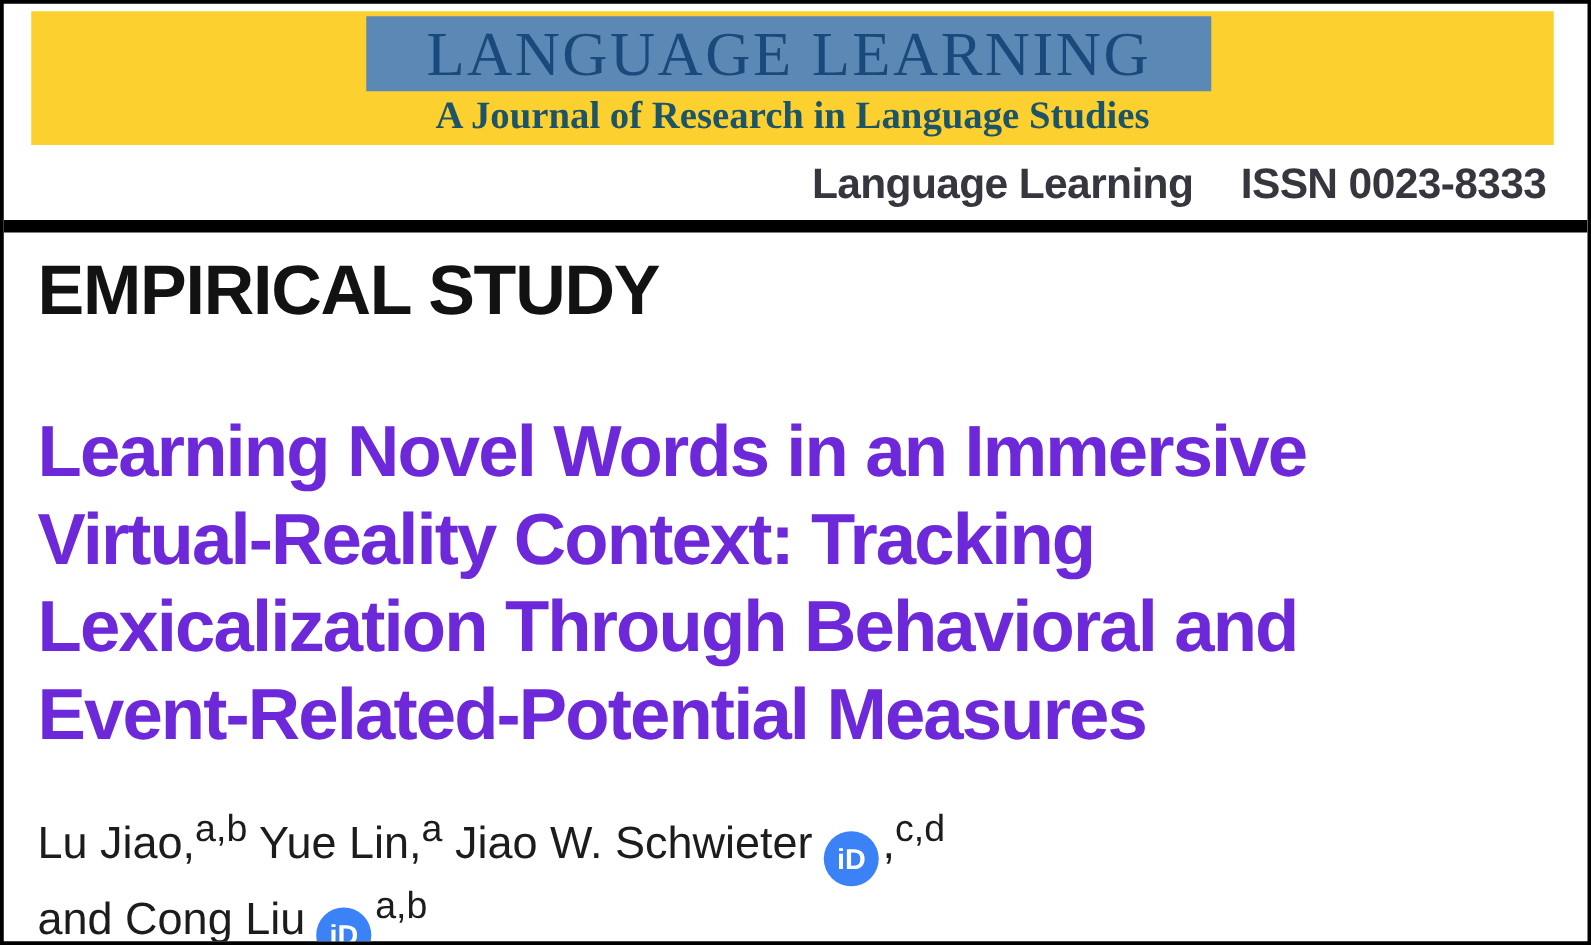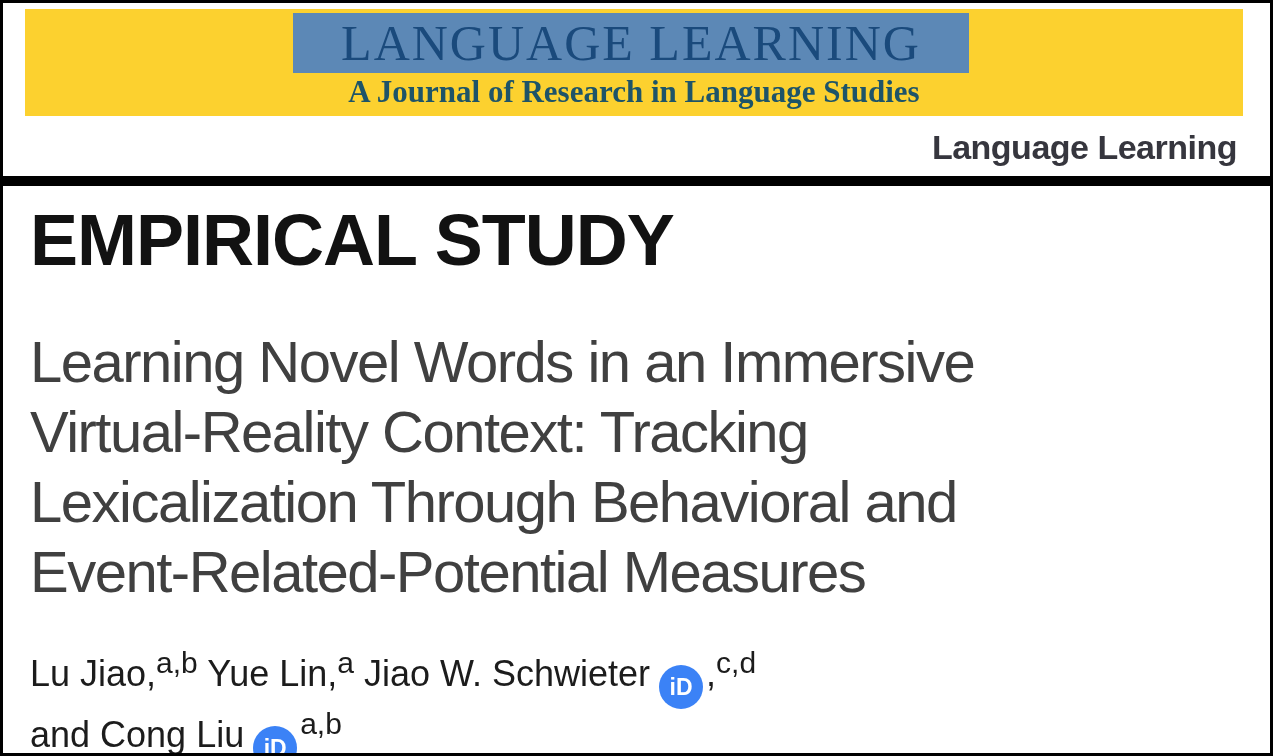--- a/index.html
+++ b/index.html
@@ -52,31 +52,31 @@
   }
   
   .rule {
     position:absolute; left:0; top:173px;
     width:100%; height:10px;
     background:#000000;
   }
   
   .category {
     position:absolute; left:27px; top:196px;
-    font-size:72px; font-weight:bold;
+    font-size:56px; font-weight:bold;
     letter-spacing:-1px;
     color:#121212;
     white-space:nowrap;
   }
   .title {
     position:absolute; left:27px; top:324px;
-    font-size:58px; font-weight:normal;
+    font-size:58px; font-weight:bold;
     line-height:70px;
     letter-spacing:-1.5px;
-    color:#404040;
+    color:#6d28d9;
     white-space:nowrap;
   }
   .authors {
     position:absolute; left:27px; top:645px;
     font-size:36px; font-weight:normal;
     line-height:52px;
     color:#1C1C1C;
   }
   .author-line { white-space:nowrap; }
   .sup {
@@ -105,20 +105,21 @@
 
   <div class="banner">
     <div class="title-box">
       <span class="journal-title">LANGUAGE LEARNING</span>
     </div>
     <div class="journal-subtitle">A Journal of Research in Language Studies</div>
   </div>
 
   <div class="meta">
     <span>Language Learning</span>
+    <span>ISSN 0023-8333</span>
   </div>
 
   <div class="rule"></div>
 
   <div class="category">EMPIRICAL STUDY</div>
 
   <div class="title">
     <div>Learning Novel Words in an Immersive</div>
     <div>Virtual-Reality Context: Tracking</div>
     <div>Lexicalization Through Behavioral and</div>

